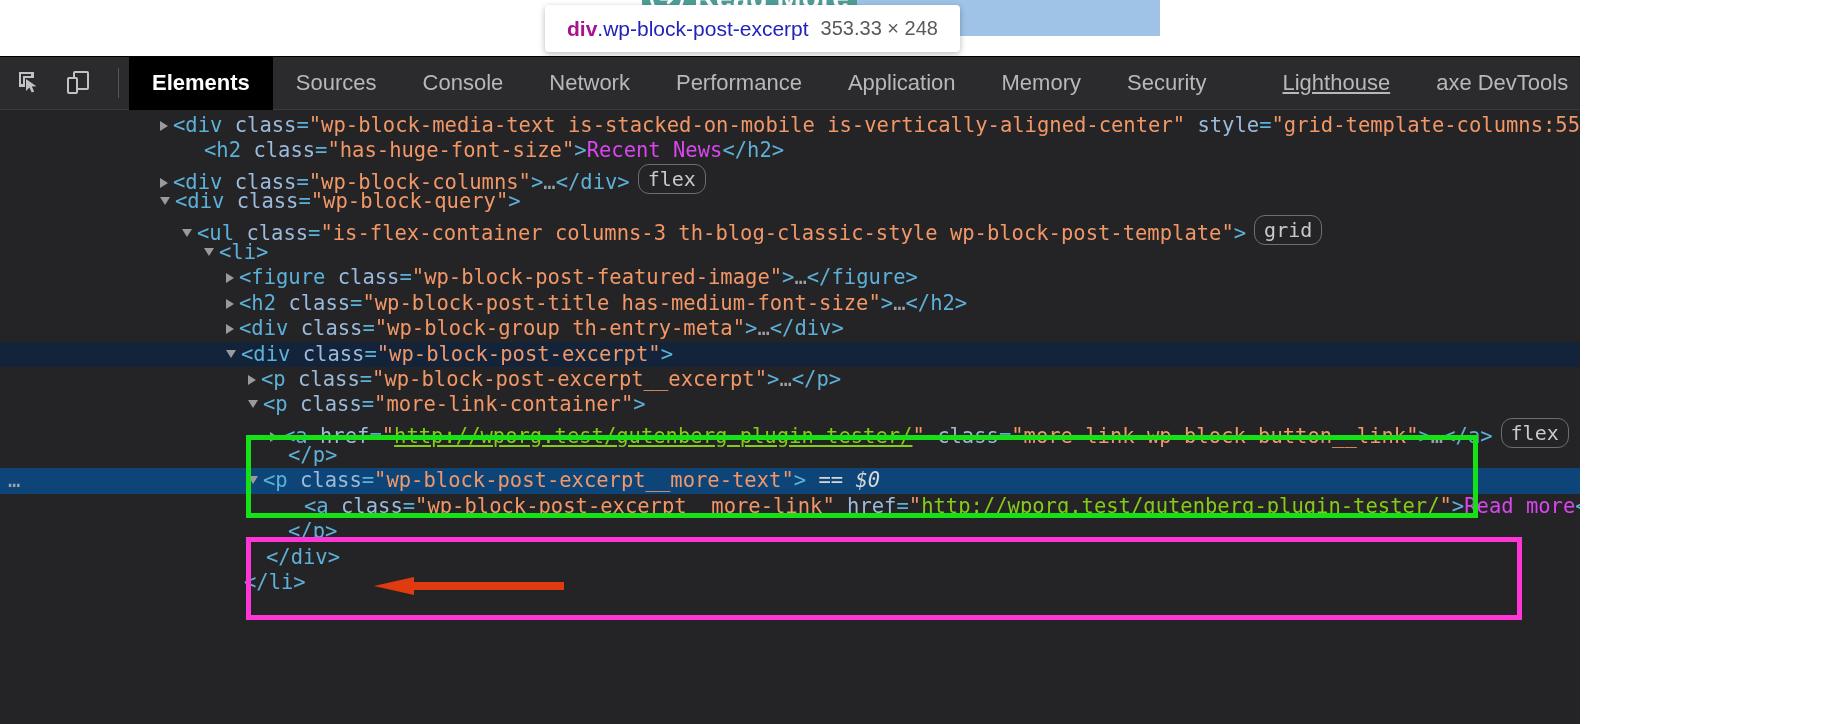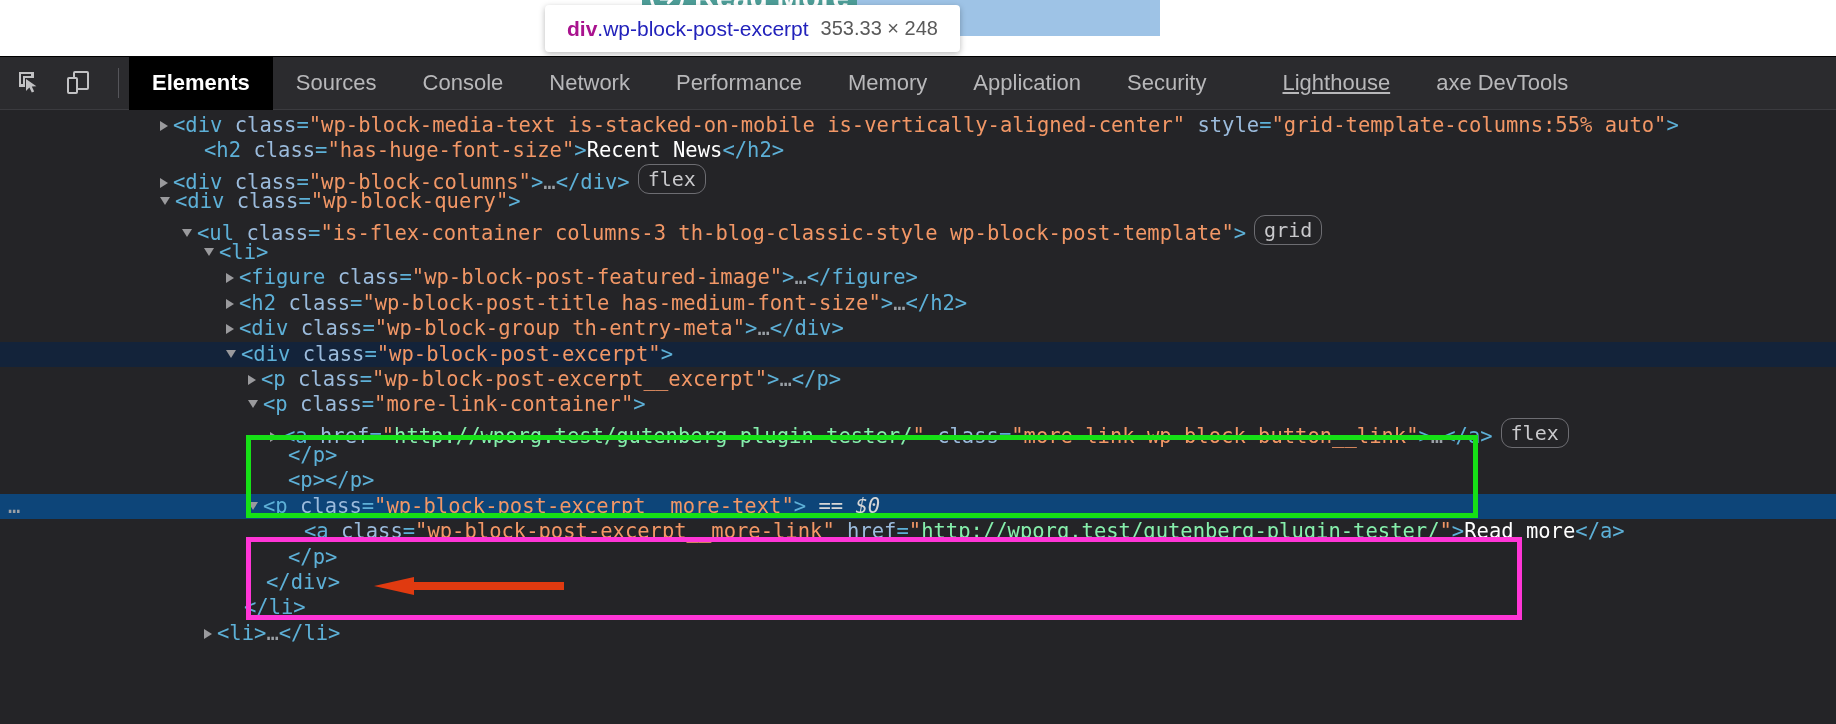--- a/index.html
+++ b/index.html
@@ -102,21 +102,21 @@
     font-size: 20px;
     margin-left: 12px;
     font-weight: normal;
   }
 
   
   #devtools {
     position: absolute;
     left: 0;
     top: 56px;
-    width: 1836px;
+    width: 1580px;
     height: 668px;
     background: #242427;
     border-top: 1px solid #000;
     box-sizing: border-box;
     overflow: hidden;
   }
 
   
   .toolbar {
     position: relative;
@@ -207,23 +207,23 @@
     border-top: 8px solid #9a9a9d;
     border-bottom: none;
     vertical-align: 3px;
     margin-right: 5px;
   }
   .tri.spacer { border: none; width: 13px; height: 1px; }
 
   .tg  { color: #5db0d7; }   
   .at  { color: #9bbbdc; }   
   .vl  { color: #f29766; }   
-  .tx  { color: #ffffff; }   
+  .tx  { color: #d946ef; }   
   .ell { color: #9aa0a6; }   
-  .lnk { color: #86efac; }
+  .lnk { color: #84cc16; text-decoration: underline; }
   .dollar { color: #d6d6d6; font-style: italic; }
 
   .badge {
     display: inline-block;
     border: 1px solid #6d6d72;
     border-radius: 11px;
     color: #c9c9cc;
     font-size: 20px;
     font-family: "DejaVu Sans Mono", "Liberation Mono", monospace;
     padding: 4px 9px;
@@ -311,22 +311,22 @@
         </svg>
       </div>
       <div class="tb-sep"></div>
     </div>
     <div class="tabs">
       <div class="tab active">Elements</div>
       <div class="tab">Sources</div>
       <div class="tab">Console</div>
       <div class="tab">Network</div>
       <div class="tab">Performance</div>
+      <div class="tab">Application</div>
       <div class="tab">Memory</div>
-      <div class="tab">Application</div>
       <div class="tab">Security</div>
       <div class="tab spaced">Lighthouse</div>
       <div class="tab">axe DevTools</div>
     </div>
   </div>
 
   <div class="dom" id="dom-tree">
       <div class="row"><span class="ind" style="width: 160px;"></span><span class="tri"></span><span class="tg">&lt;div </span><span class="at">class</span><span class="tg">=</span><span class="vl">"wp-block-media-text is-stacked-on-mobile is-vertically-aligned-center"</span><span class="tg"> </span><span class="at">style</span><span class="tg">=</span><span class="vl">"grid-template-columns:55% auto"</span><span class="tg">&gt;</span></div>
       <div class="row"><span class="ind" style="width: 186px;"></span><span class="tri spacer"></span><span class="tg">&lt;h2 </span><span class="at">class</span><span class="tg">=</span><span class="vl">"has-huge-font-size"</span><span class="tg">&gt;</span><span class="tx">Recent News</span><span class="tg">&lt;/h2&gt;</span></div>
       <div class="row"><span class="ind" style="width: 160px;"></span><span class="tri"></span><span class="tg">&lt;div </span><span class="at">class</span><span class="tg">=</span><span class="vl">"wp-block-columns"</span><span class="tg">&gt;</span><span class="ell">…</span><span class="tg">&lt;/div&gt;</span><span class="badge">flex</span></div>
@@ -334,27 +334,25 @@
       <div class="row"><span class="ind" style="width: 182px;"></span><span class="tri open"></span><span class="tg">&lt;ul </span><span class="at">class</span><span class="tg">=</span><span class="vl">"is-flex-container columns-3 th-blog-classic-style wp-block-post-template"</span><span class="tg">&gt;</span><span class="badge">grid</span></div>
       <div class="row"><span class="ind" style="width: 204px;"></span><span class="tri open"></span><span class="tg">&lt;li&gt;</span></div>
       <div class="row"><span class="ind" style="width: 226px;"></span><span class="tri"></span><span class="tg">&lt;figure </span><span class="at">class</span><span class="tg">=</span><span class="vl">"wp-block-post-featured-image"</span><span class="tg">&gt;</span><span class="ell">…</span><span class="tg">&lt;/figure&gt;</span></div>
       <div class="row"><span class="ind" style="width: 226px;"></span><span class="tri"></span><span class="tg">&lt;h2 </span><span class="at">class</span><span class="tg">=</span><span class="vl">"wp-block-post-title has-medium-font-size"</span><span class="tg">&gt;</span><span class="ell">…</span><span class="tg">&lt;/h2&gt;</span></div>
       <div class="row"><span class="ind" style="width: 226px;"></span><span class="tri"></span><span class="tg">&lt;div </span><span class="at">class</span><span class="tg">=</span><span class="vl">"wp-block-group th-entry-meta"</span><span class="tg">&gt;</span><span class="ell">…</span><span class="tg">&lt;/div&gt;</span></div>
       <div class="row hl-parent"><span class="ind" style="width: 226px;"></span><span class="tri open"></span><span class="tg">&lt;div </span><span class="at">class</span><span class="tg">=</span><span class="vl">"wp-block-post-excerpt"</span><span class="tg">&gt;</span></div>
       <div class="row"><span class="ind" style="width: 248px;"></span><span class="tri"></span><span class="tg">&lt;p </span><span class="at">class</span><span class="tg">=</span><span class="vl">"wp-block-post-excerpt__excerpt"</span><span class="tg">&gt;</span><span class="ell">…</span><span class="tg">&lt;/p&gt;</span></div>
       <div class="row"><span class="ind" style="width: 248px;"></span><span class="tri open"></span><span class="tg">&lt;p </span><span class="at">class</span><span class="tg">=</span><span class="vl">"more-link-container"</span><span class="tg">&gt;</span></div>
       <div class="row"><span class="ind" style="width: 270px;"></span><span class="tri"></span><span class="tg">&lt;a </span><span class="at">href</span><span class="tg">=</span><span class="vl">"</span><span class="lnk">http://wporg.test/gutenberg-plugin-tester/</span><span class="vl">"</span><span class="tg"> </span><span class="at">class</span><span class="tg">=</span><span class="vl">"more-link wp-block-button__link"</span><span class="tg">&gt;</span><span class="ell">…</span><span class="tg">&lt;/a&gt;</span><span class="badge">flex</span></div>
       <div class="row"><span class="ind" style="width: 270px;"></span><span class="tri spacer"></span><span class="tg">&lt;/p&gt;</span></div>
-      <div class="row"><span class="ind" style="width: 270px;"></span><span class="tri spacer"></span><span class="tg">&lt;p&gt;&lt;/p&gt;</span></div>
       <div class="row hl-sel"><span class="dots">…</span><span class="ind" style="width: 248px;"></span><span class="tri open"></span><span class="tg">&lt;p </span><span class="at">class</span><span class="tg">=</span><span class="vl">"wp-block-post-excerpt__more-text"</span><span class="tg">&gt; </span><span class="dollar">== $0</span></div>
       <div class="row"><span class="ind" style="width: 286px;"></span><span class="tri spacer"></span><span class="tg">&lt;a </span><span class="at">class</span><span class="tg">=</span><span class="vl">"wp-block-post-excerpt__more-link"</span><span class="tg"> </span><span class="at">href</span><span class="tg">=</span><span class="vl">"</span><span class="lnk">http://wporg.test/gutenberg-plugin-tester/</span><span class="vl">"</span><span class="tg">&gt;</span><span class="tx">Read more</span><span class="tg">&lt;/a&gt;</span></div>
       <div class="row"><span class="ind" style="width: 270px;"></span><span class="tri spacer"></span><span class="tg">&lt;/p&gt;</span></div>
       <div class="row"><span class="ind" style="width: 248px;"></span><span class="tri spacer"></span><span class="tg">&lt;/div&gt;</span></div>
       <div class="row"><span class="ind" style="width: 226px;"></span><span class="tri spacer"></span><span class="tg">&lt;/li&gt;</span></div>
-      <div class="row"><span class="ind" style="width: 204px;"></span><span class="tri"></span><span class="tg">&lt;li&gt;</span><span class="ell">…</span><span class="tg">&lt;/li&gt;</span></div>
 
     <div class="anno green"></div>
     <div class="anno pink"></div>
     <svg class="arrow" viewBox="0 0 196 22">
       <path d="M196 7 H46 V2 L6 11 L46 20 V15 H196 Z" fill="#e03a10"></path>
     </svg>
   </div>
 
 </div>
 

